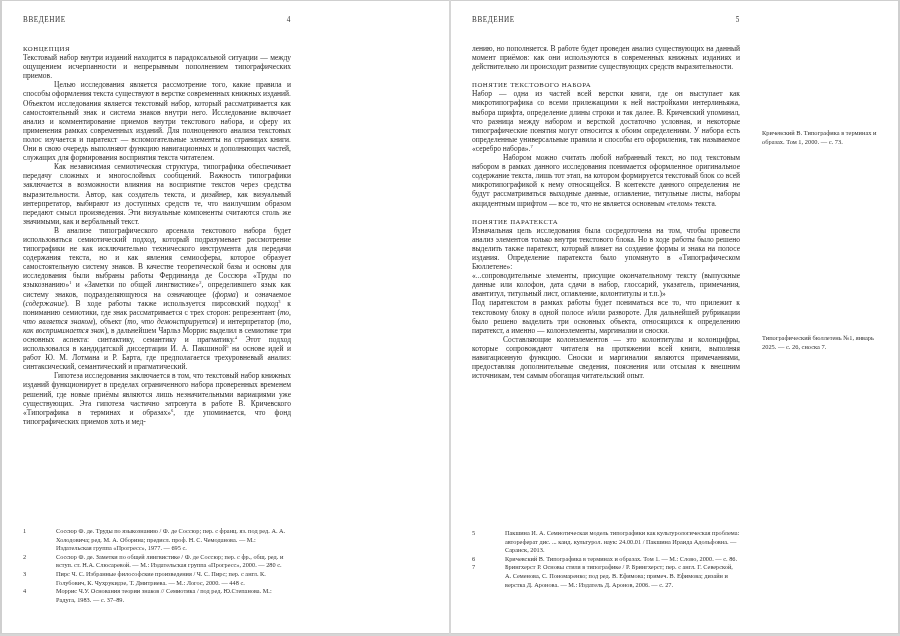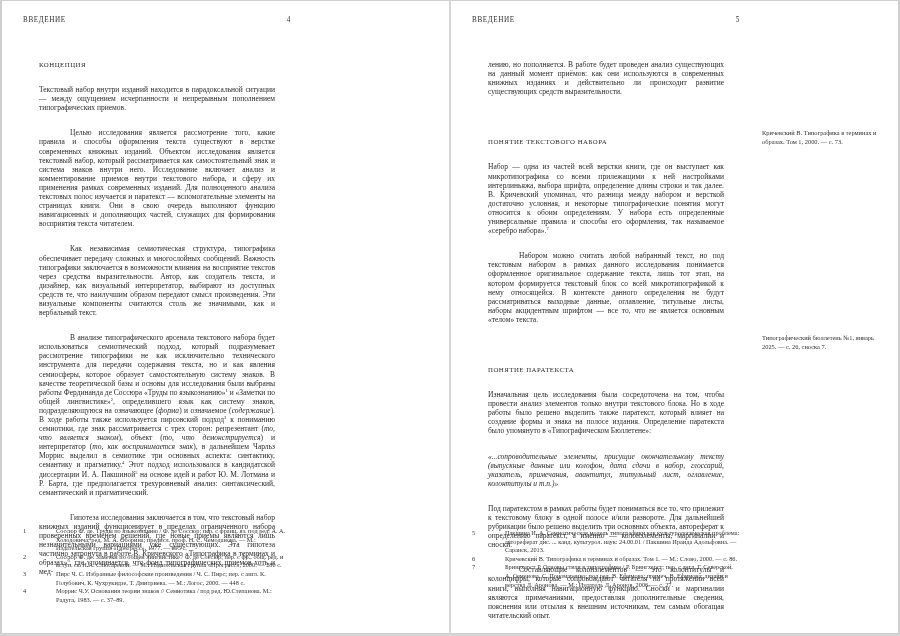--- a/index.html
+++ b/index.html
@@ -19,25 +19,25 @@
   .page.right { border-right: 2px solid #cfcfcf; margin-left: 2px; }
   .runhead {
     position: absolute; top: 15px; left: 21px; width: 268px;
     font-size: 7.2px; letter-spacing: 0.6px; text-transform: uppercase;
     display: flex; justify-content: space-between; color: #333;
   }
   .body {
     position: absolute; left: 21px; top: 43px; width: 268px;
     font-size: 7.5px; line-height: 9.1px; text-align: justify; hyphens: auto;
   }
-  .body p { margin: 16px; }
+  .body p { margin: 0; }
   .body p.ind { text-indent: 31px; }
   .h { font-size: 6.8px; letter-spacing: 0.5px; text-transform: uppercase; margin-top: 0; }
   .gap { height: 9px; }
-  .quote { margin: 9px 0 9px 31px; font-style: italic; }
+  .quote { margin: 9px 0 9px 31px; }
   .fn {
     position: absolute; left: 21px; width: 268px;
     font-size: 6.3px; line-height: 8.6px; color: #333;
   }
   .fn .row { display: flex; }
   .fn .num { width: 33px; flex: none; }
   .fn .txt { flex: 1; }
   .margin-note {
     position: absolute; left: 311px; width: 118px;
     font-size: 6.4px; line-height: 8.6px; color: #333;
@@ -94,21 +94,21 @@
     <div class="body">
       <p>лению, но пополняется. В работе будет проведен анализ существующих на данный момент приёмов: как они используются в современных книжных изданиях и действительно ли происходит развитие существующих средств выразительности.</p>
       <div class="gap"></div>
       <p class="h">Понятие текстового набора</p>
       <p><span>Набор — одна из частей всей верстки книги, где он выступает как микротипографика со всеми прилежащими к ней настройками интерлиньяжа, выбора шрифта, определение длины строки и так далее. В. Кричевский упоминал, что разница между набором и версткой достаточно условная, и некоторые типографические понятия могут относится к обоим определениям. У набора есть определенные универсальные правила и способы его оформления, так называемое «серебро набора».</span><sup>7</sup></p>
       <p class="ind">Набором можно считать любой набранный текст, но под текстовым набором в рамках данного исследования понимается оформленное оригинальное содержание текста, лишь тот этап, на котором формируется текстовый блок со всей микротипографикой к нему относящейся. В контексте данного определения не будут рассматриваться выходные данные, оглавление, титульные листы, наборы акцидентным шрифтом — все то, что не является основным «телом» текста.</p>
       <div class="gap"></div>
       <p class="h">Понятие паратекста</p>
       <p>Изначальная цель исследования была сосредоточена на том, чтобы провести анализ элементов только внутри текстового блока. Но в ходе работы было решено выделить также паратекст, который влияет на создание формы и знака на полосе издания. Определение паратекста было упомянуто в «Типографическом Бюллетене»:</p>
       <p class="quote">«...сопроводительные элементы, присущие окончательному тексту (выпускные данные или колофон, дата сдачи в набор, глоссарий, указатель, примечания, авантитул, титульный лист, оглавление, колонтитулы и т.п.)»</p>
-      <p>Под паратекстом в рамках работы будет пониматься все то, что прилежит к текстовому блоку в одной полосе и/или развороте. Для дальнейшей рубрикации было решено выделить три основных объекта, автореферат к определению паратекст, а именно — колонэлементы, маргиналии и сноски.</p>
+      <p>Под паратекстом в рамках работы будет пониматься все то, что прилежит к текстовому блоку в одной полосе и/или развороте. Для дальнейшей рубрикации было решено выделить три основных объекта, относящихся к определению паратекст, а именно — колонэлементы, маргиналии и сноски.</p>
       <p class="ind">Составляющие колонэлементов — это колонтитулы и колонцифры, которые сопровождают читателя на протяжении всей книги, выполняя навигационную функцию. Сноски и маргиналии являются примечаниями, предоставляя дополнительные сведения, пояснения или отсылая к внешним источникам, тем самым обогащая читательский опыт.</p>
     </div>
 
     <div class="margin-note" style="top:128px;">Кричевский В. Типографика в терминах и образах. Том 1, 2000. — с. 73.</div>
     <div class="margin-note" style="top:333px;">Типографический бюллетень №1, январь 2025. — с. 26, сноска 7.</div>
 
     <div class="fn" style="top:528px;">
       <div class="row">
           <span class="num">5</span>
           <span class="txt">Пакшина И. А. Семиотическая модель типографики как культурологическая проблема: автореферат дис. ... канд. культурол. наук: 24.00.01 / Пакшина Ираида Адольфовна. — Саранск, 2013.</span>

